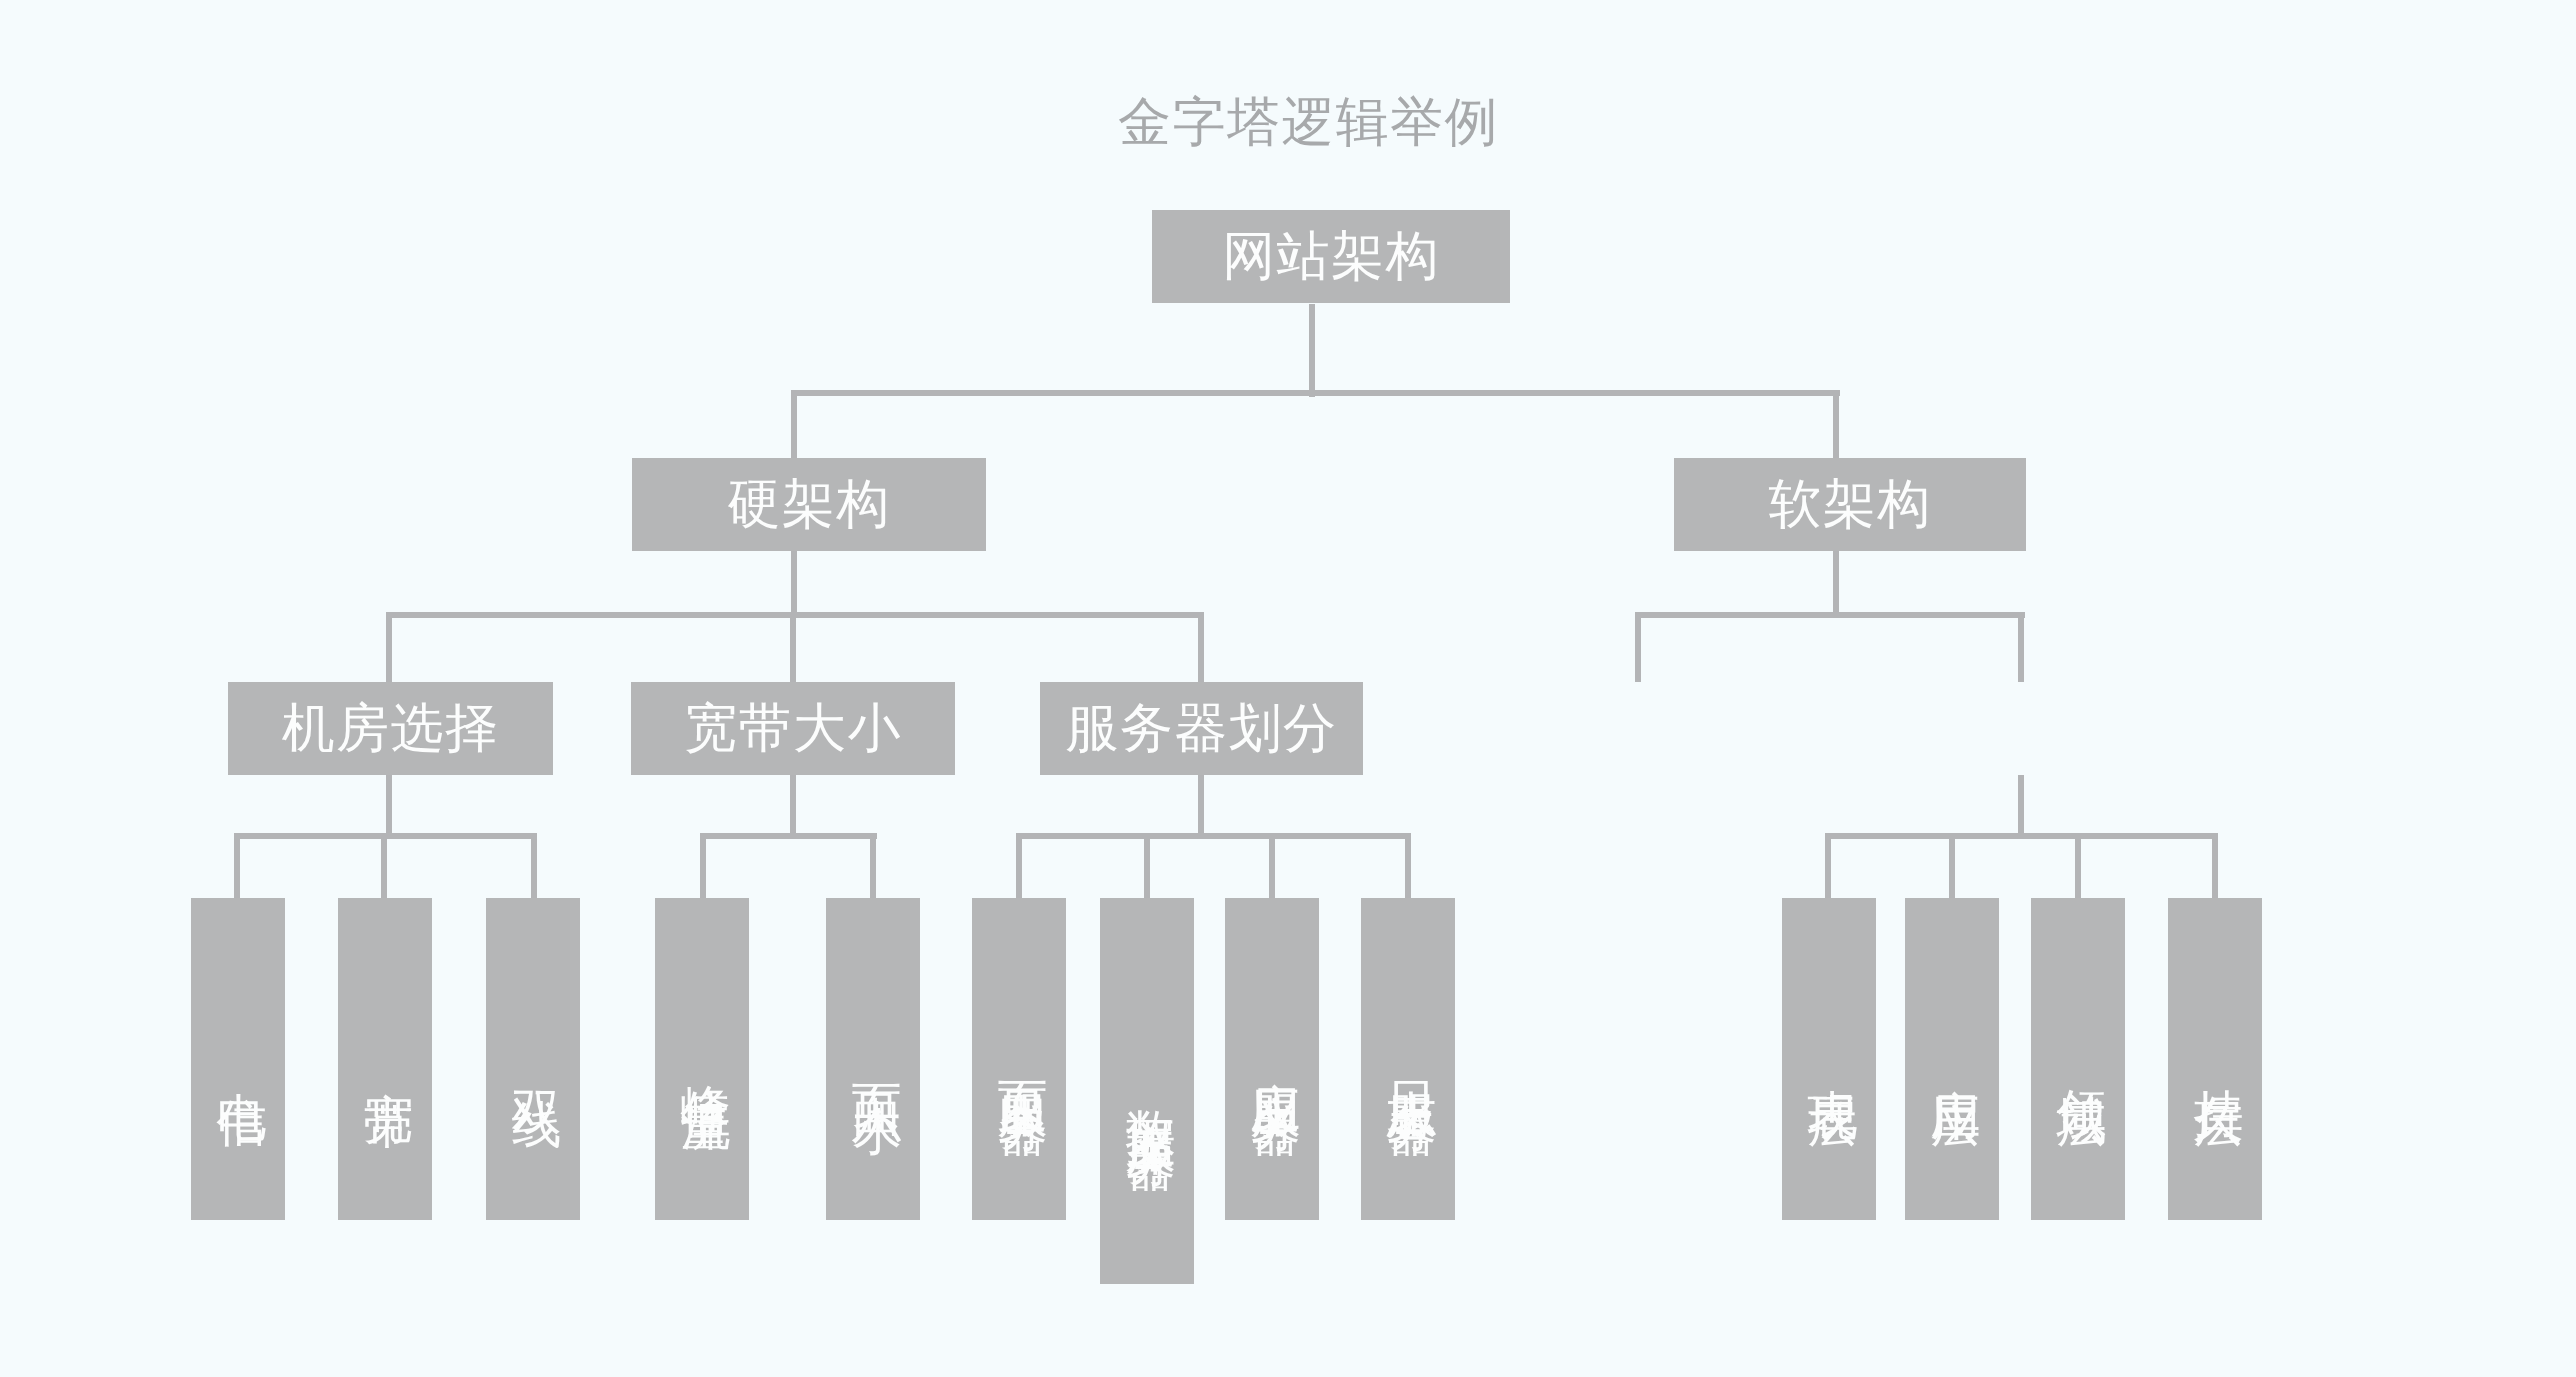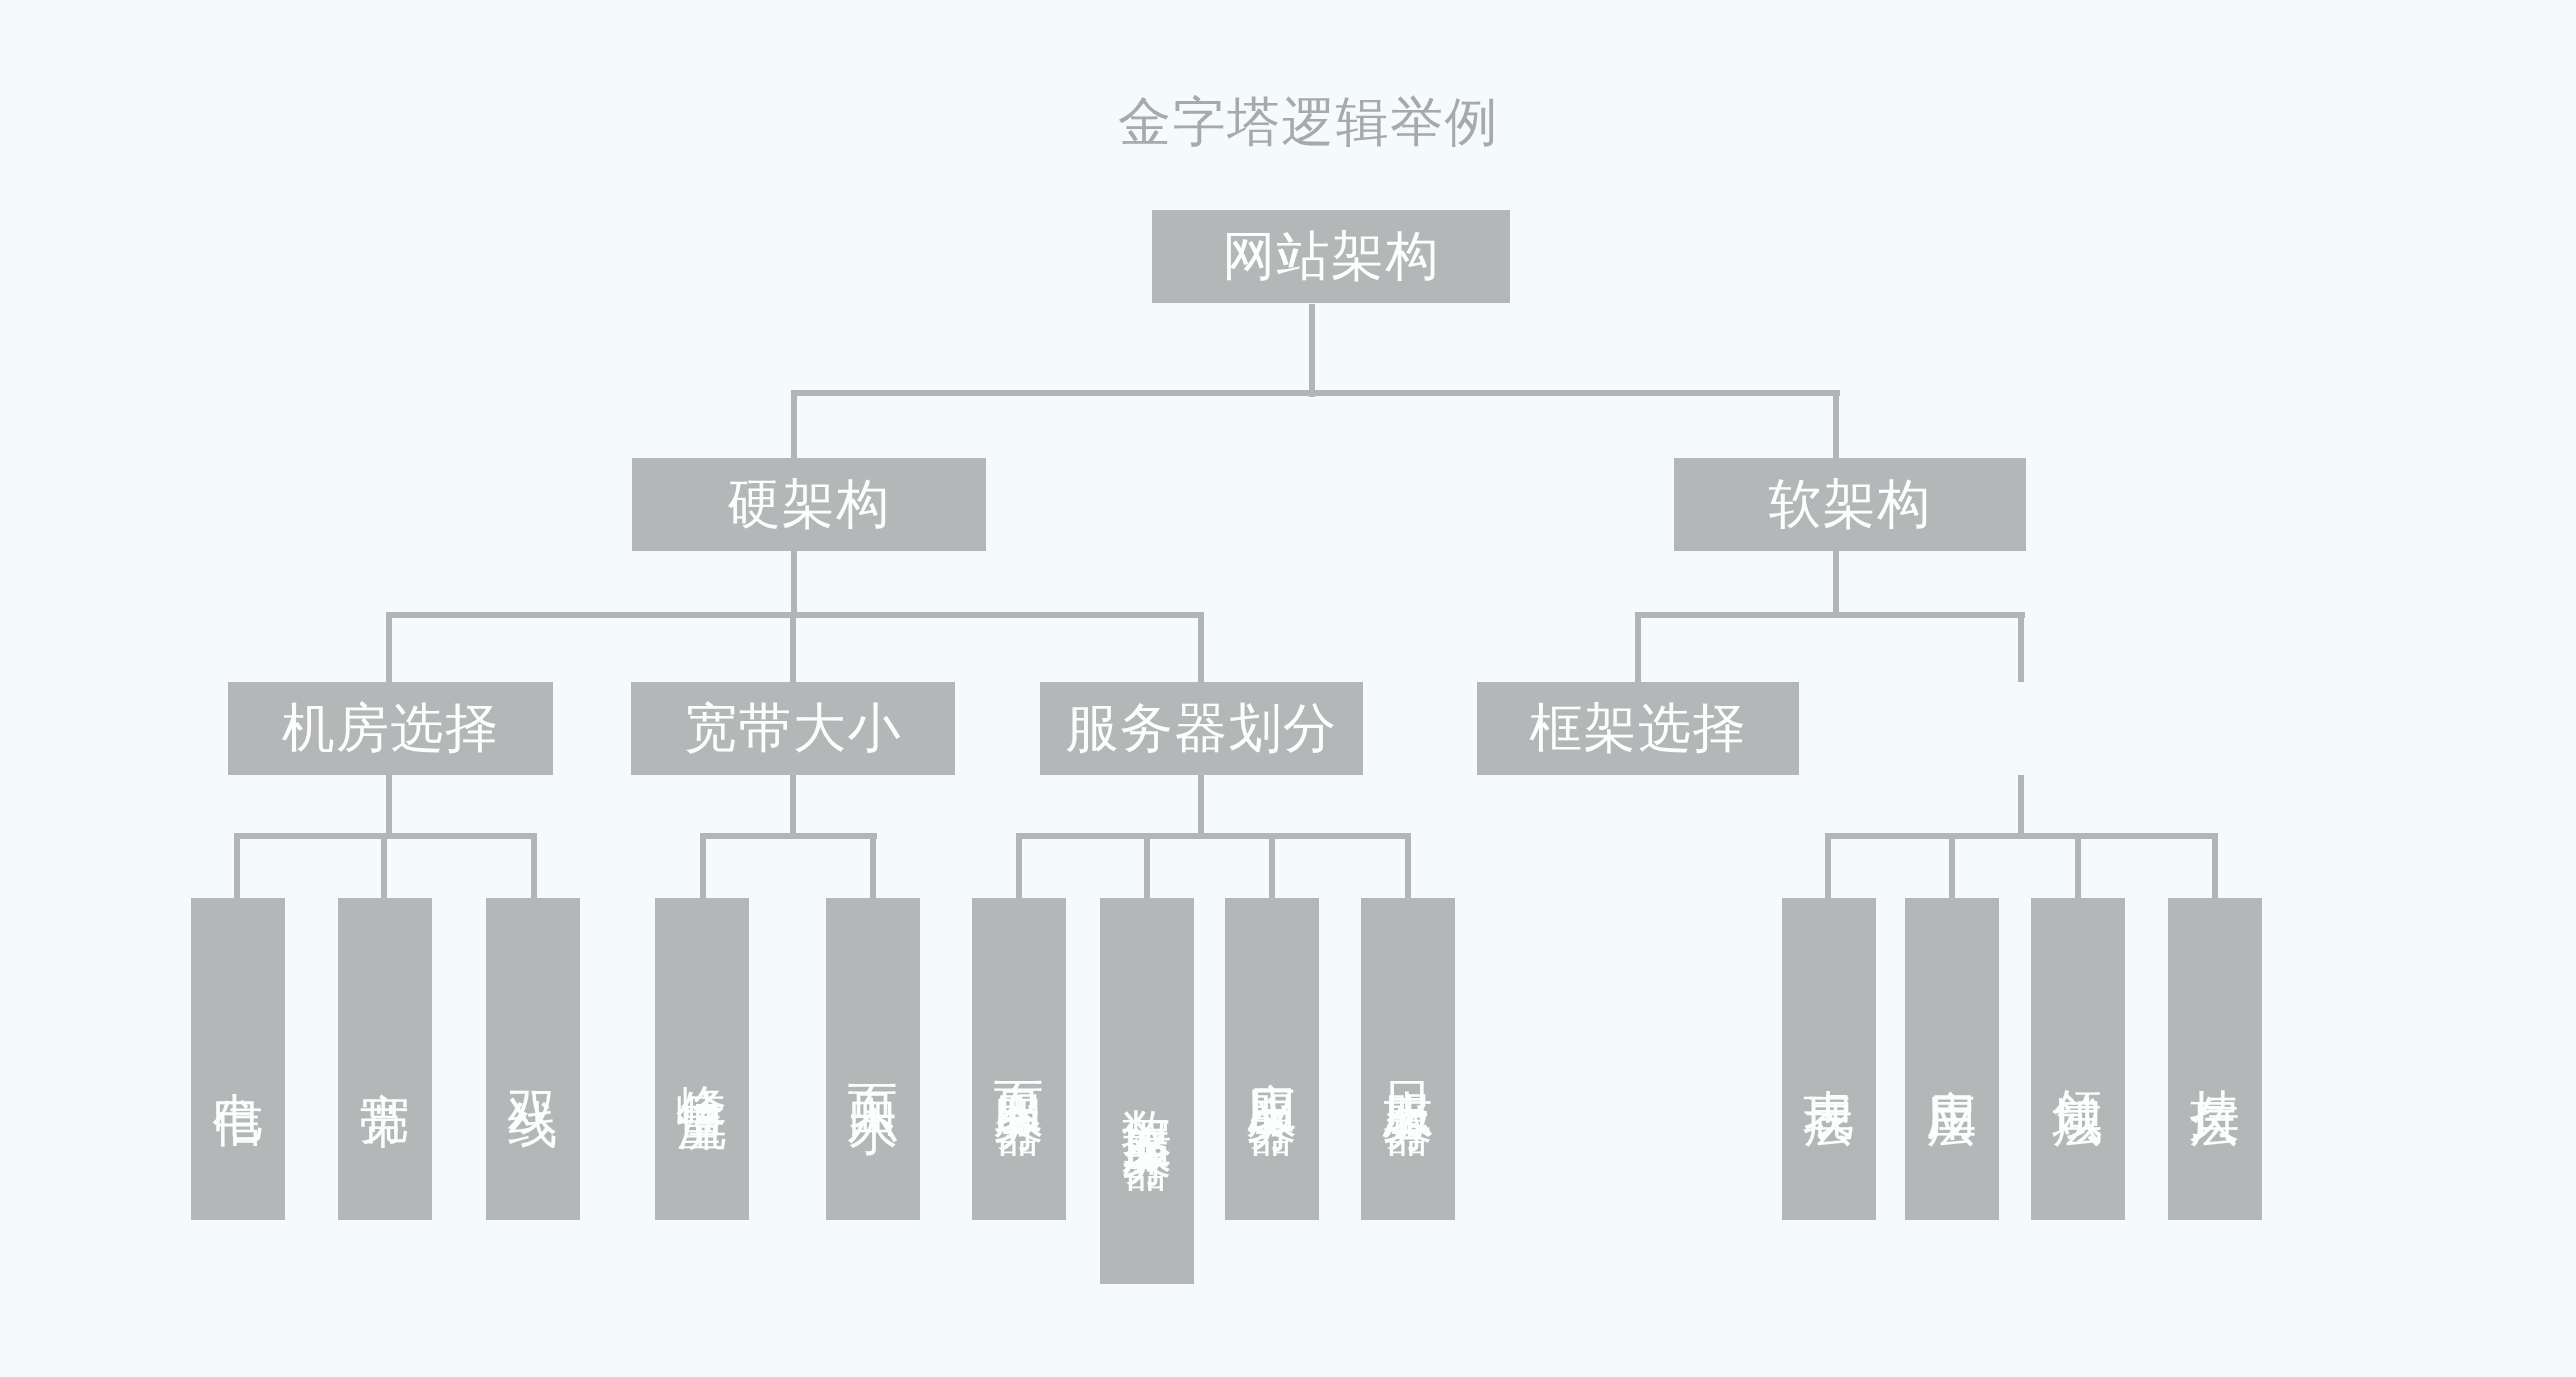--- a/index.html
+++ b/index.html
@@ -7,21 +7,21 @@
     --node:#b5b6b7;
     --line:#b3b4b6;
     --nodetext:#fcfdfd;
     --titletext:#a7a9ab;
   }
   html,body{margin:0;padding:0;background:var(--bg);}
   .canvas{
     position:relative;
     width:2576px;height:1377px;
     background:var(--bg);
-    font-family:Liberation Sans, sans-serif;
+    font-family:Liberation Mono, monospace;
     overflow:hidden;
   }
   .title{
     position:absolute;
     left:958px;top:87px;width:701px;
     text-align:center;
     font-size:53px;
     color:var(--titletext);
     letter-spacing:1.4px;
     white-space:nowrap;
@@ -115,23 +115,20 @@
 
   <div class="node h" style="left:228px;top:682px;width:325px">
       <span>机房选择</span>
     </div>
   <div class="node h" style="left:631px;top:682px;width:324px">
       <span>宽带大小</span>
     </div>
   <div class="node h" style="left:1040px;top:682px;width:323px">
       <span>服务器划分</span>
     </div>
-  <div class="node h" style="left:1477px;top:682px;width:322px">
-      <span>框架选择</span>
-    </div>
 
   <div class="node v" style="left:191px;top:898px;height:322px">
       <span>电信</span>
     </div>
   <div class="node v" style="left:338px;top:898px;height:322px">
       <span>宽带</span>
     </div>
   <div class="node v" style="left:486px;top:898px;height:322px">
       <span>双线</span>
     </div>

